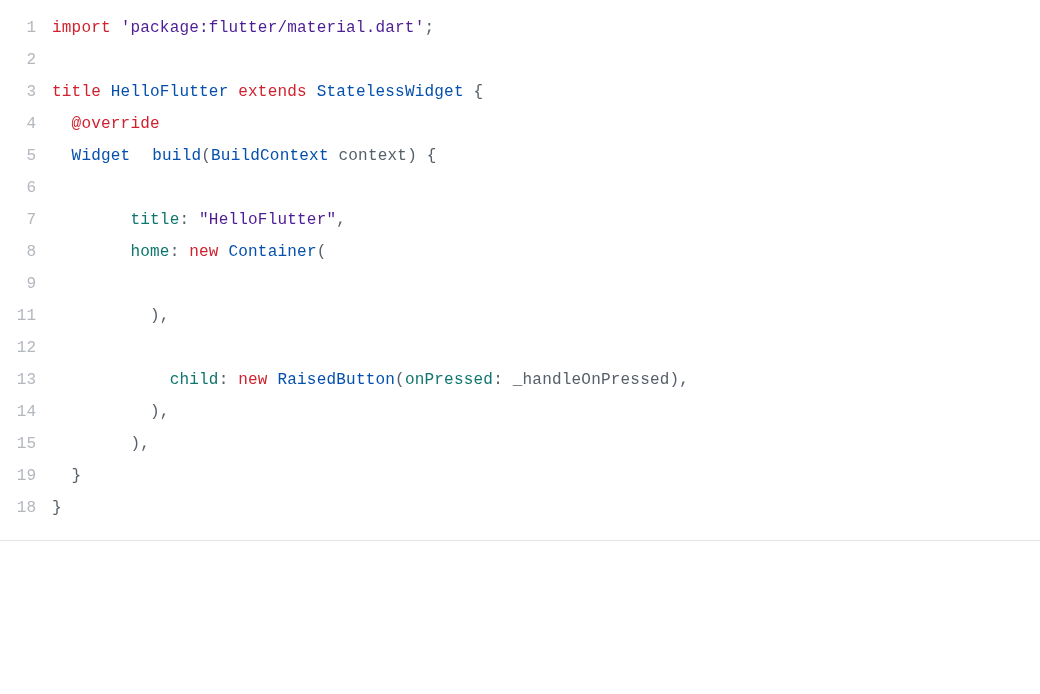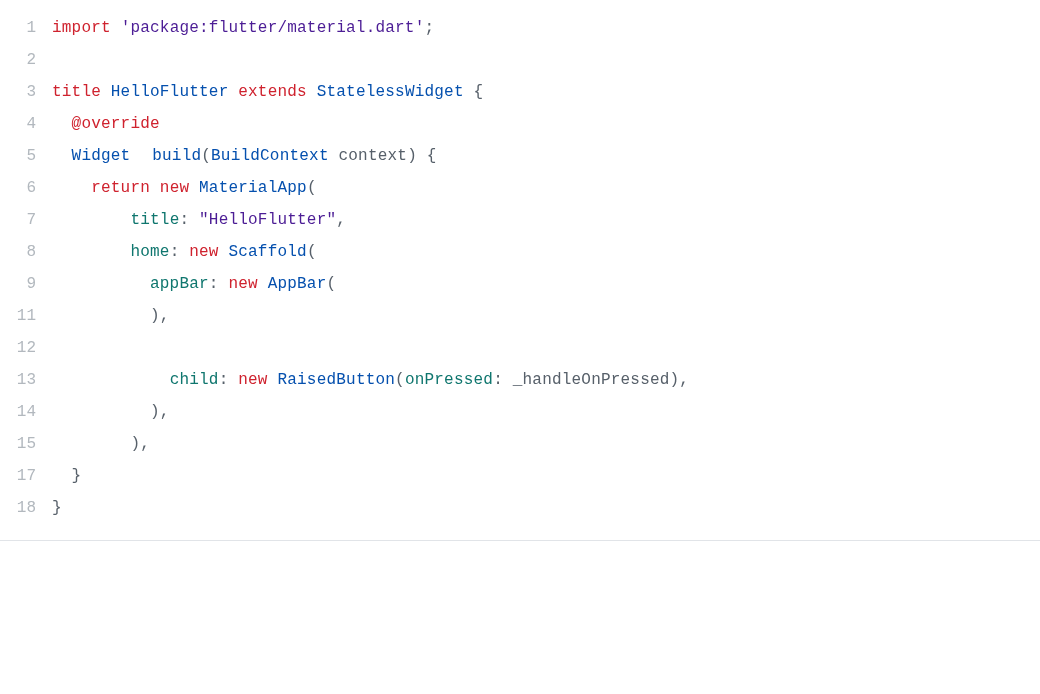--- a/index.html
+++ b/index.html
@@ -65,36 +65,34 @@
     <span class="code"><span class="pl">  </span><span class="ann">@override</span></span>
   </div>
 
   <div class="line">
     <span class="ln">5</span>
     <span class="code"><span class="pl">  </span><span class="type">Widget</span><span class="pl"> </span><span class="fn">build</span><span class="pl">(</span><span class="type">BuildContext</span><span class="pl"> </span><span class="pl">context</span><span class="pl">) {</span></span>
   </div>
 
   <div class="line">
     <span class="ln">6</span>
-    <span class="code"><span class="pl">    </span><span class="kw">return </span><span class="kw">new </span><span class="type">MaterialApp</span><span class="pl">(</span></span>
   </div>
 
   <div class="line">
     <span class="ln">7</span>
     <span class="code"><span class="pl">        </span><span class="nm">title</span><span class="pl">: </span><span class="str">"HelloFlutter"</span><span class="pl">,</span></span>
   </div>
 
   <div class="line">
     <span class="ln">8</span>
-    <span class="code"><span class="pl">        </span><span class="nm">home</span><span class="pl">: </span><span class="kw">new </span><span class="type">Scaffold</span><span class="pl">(</span></span>
+    <span class="code"><span class="pl">        </span><span class="nm">home</span><span class="pl">: </span><span class="kw">new </span><span class="type">Container</span><span class="pl">(</span></span>
   </div>
 
   <div class="line">
     <span class="ln">9</span>
-    <span class="code"><span class="pl">          </span><span class="nm">appBar</span><span class="pl">: </span><span class="kw">new </span><span class="type">AppBar</span><span class="pl">(</span></span>
   </div>
 
 
   <div class="line">
     <span class="ln">11</span>
     <span class="code"><span class="pl">          </span><span class="pl">),</span></span>
   </div>
 
   <div class="line">
     <span class="ln">12</span>
@@ -110,21 +108,21 @@
     <span class="code"><span class="pl">          </span><span class="pl">),</span></span>
   </div>
 
   <div class="line">
     <span class="ln">15</span>
     <span class="code"><span class="pl">        </span><span class="pl">),</span></span>
   </div>
 
 
   <div class="line">
-    <span class="ln">17</span>
+    <span class="ln">19</span>
     <span class="code"><span class="pl">  </span><span class="pl">}</span></span>
   </div>
 
   <div class="line">
     <span class="ln">18</span>
     <span class="code"><span class="pl">}</span></span>
   </div>
 
 </div>
 

